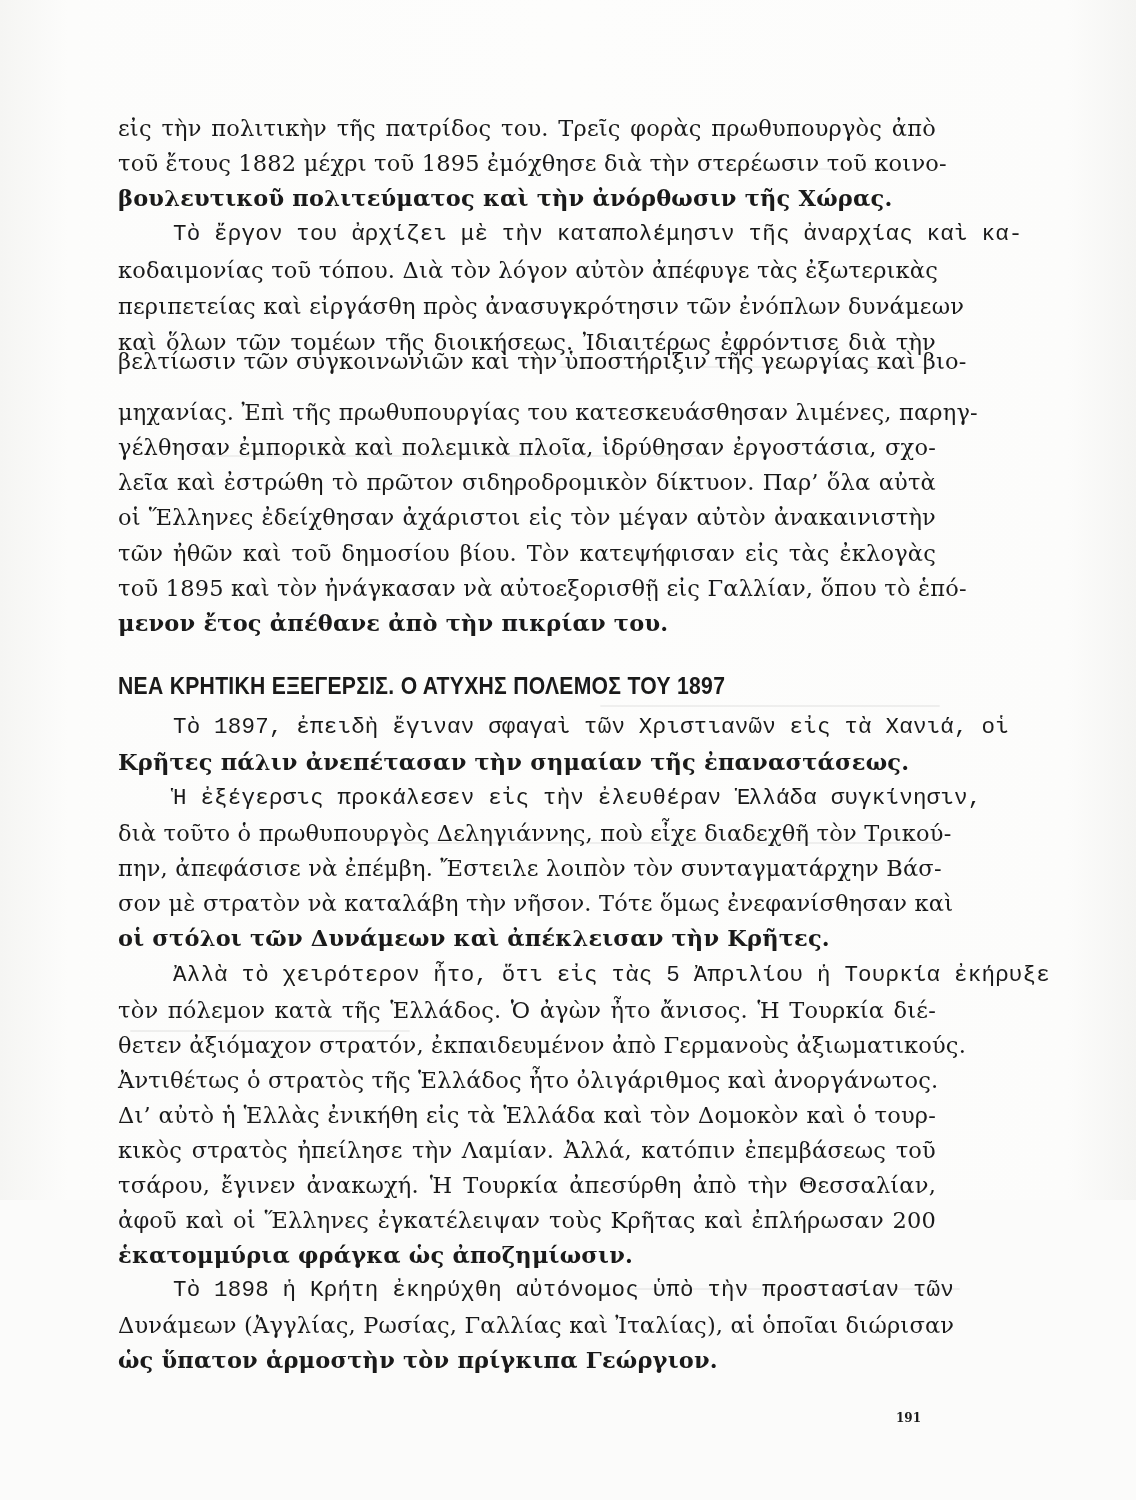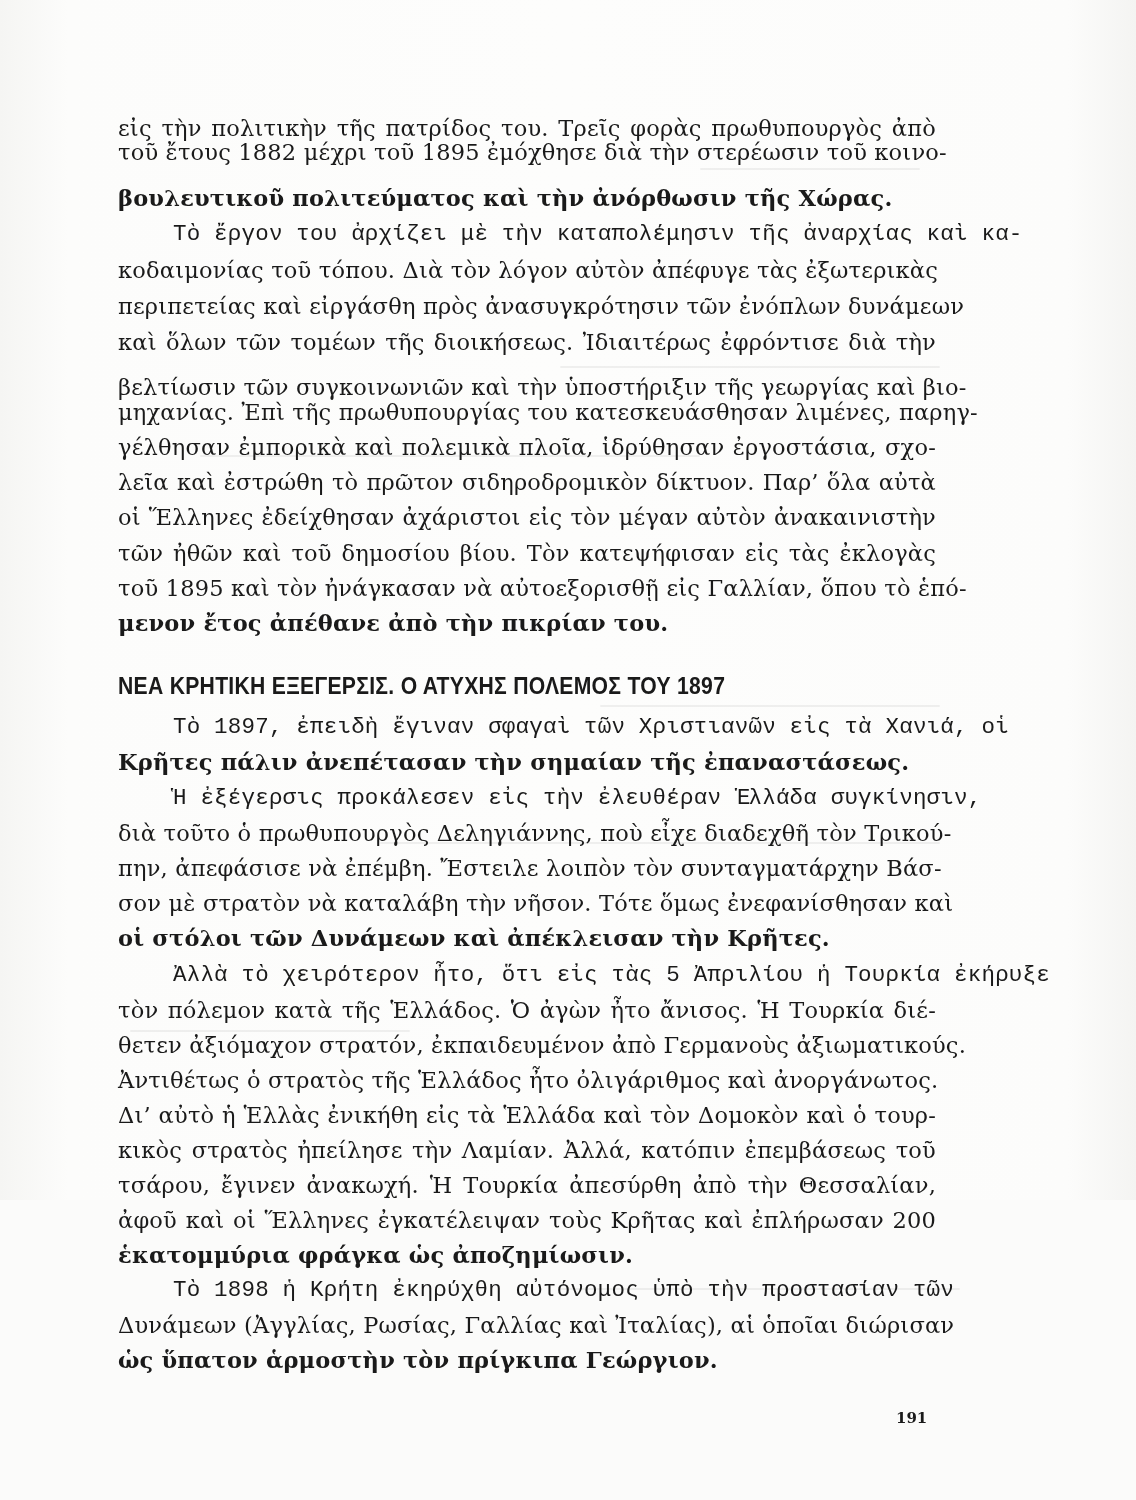--- a/index.html
+++ b/index.html
@@ -47,50 +47,50 @@
       transform: scaleX(0.92);
       transform-origin: left center;
       white-space: nowrap;
     }
     .page-number {
       position: absolute;
       left: 896px;
       top: 1406px;
       font-family: "DejaVu Serif", serif;
       font-weight: bold;
-      font-size: 15px;
+      font-size: 12px;
       line-height: 24px;
     }
   </style>
 </head>
 <body>
 
 <div class="page">
   <div class="bleed">
     <span style="left:700px;top:168px;width:220px;"></span>
     <span style="left:560px;top:366px;width:380px;"></span>
     <span style="left:200px;top:455px;width:500px;"></span>
     <span style="left:600px;top:705px;width:340px;"></span>
     <span style="left:380px;top:842px;width:560px;"></span>
     <span style="left:130px;top:1030px;width:280px;"></span>
     <span style="left:560px;top:1288px;width:400px;"></span>
   </div>
 
   <div>
     <div class="line" style="top:113px">εἰς τὴν πολιτικὴν τῆς πατρίδος του. Τρεῖς φορὰς πρωθυπουργὸς ἀπὸ</div>
-    <div class="line" style="top:137px">τοῦ ἔτους 1882 μέχρι τοῦ 1895 ἐμόχθησε διὰ τὴν στερέωσιν τοῦ κοινο-</div>
+    <div class="line" style="top:148px">τοῦ ἔτους 1882 μέχρι τοῦ 1895 ἐμόχθησε διὰ τὴν στερέωσιν τοῦ κοινο-</div>
     <div class="line last" style="top:183px">βουλευτικοῦ πολιτεύματος καὶ τὴν ἀνόρθωσιν τῆς Χώρας.</div>
   </div>
 
   <div>
     <div class="line indent" style="top:219px">Τὸ ἔργον του ἀρχίζει μὲ τὴν καταπολέμησιν τῆς ἀναρχίας καὶ κα-</div>
     <div class="line" style="top:255px">κοδαιμονίας τοῦ τόπου. Διὰ τὸν λόγον αὐτὸν ἀπέφυγε τὰς ἐξωτερικὰς</div>
     <div class="line" style="top:291px">περιπετείας καὶ εἰργάσθη πρὸς ἀνασυγκρότησιν τῶν ἐνόπλων δυνάμεων</div>
     <div class="line" style="top:327px">καὶ ὅλων τῶν τομέων τῆς διοικήσεως. Ἰδιαιτέρως ἐφρόντισε διὰ τὴν</div>
-    <div class="line" style="top:372px">βελτίωσιν τῶν συγκοινωνιῶν καὶ τὴν ὑποστήριξιν τῆς γεωργίας καὶ βιο-</div>
+    <div class="line" style="top:346px">βελτίωσιν τῶν συγκοινωνιῶν καὶ τὴν ὑποστήριξιν τῆς γεωργίας καὶ βιο-</div>
     <div class="line" style="top:397px">μηχανίας. Ἐπὶ τῆς πρωθυπουργίας του κατεσκευάσθησαν λιμένες, παρηγ-</div>
     <div class="line" style="top:432px">γέλθησαν ἐμπορικὰ καὶ πολεμικὰ πλοῖα, ἱδρύθησαν ἐργοστάσια, σχο-</div>
     <div class="line" style="top:467px">λεῖα καὶ ἐστρώθη τὸ πρῶτον σιδηροδρομικὸν δίκτυον. Παρ’ ὅλα αὐτὰ</div>
     <div class="line" style="top:502px">οἱ Ἕλληνες ἐδείχθησαν ἀχάριστοι εἰς τὸν μέγαν αὐτὸν ἀνακαινιστὴν</div>
     <div class="line" style="top:538px">τῶν ἠθῶν καὶ τοῦ δημοσίου βίου. Τὸν κατεψήφισαν εἰς τὰς ἐκλογὰς</div>
     <div class="line" style="top:573px">τοῦ 1895 καὶ τὸν ἠνάγκασαν νὰ αὐτοεξορισθῇ εἰς Γαλλίαν, ὅπου τὸ ἑπό-</div>
     <div class="line last" style="top:608px">μενον ἔτος ἀπέθανε ἀπὸ τὴν πικρίαν του.</div>
   </div>
 
   <div class="heading">ΝΕΑ ΚΡΗΤΙΚΗ ΕΞΕΓΕΡΣΙΣ. Ο ΑΤΥΧΗΣ ΠΟΛΕΜΟΣ ΤΟΥ 1897</div>

